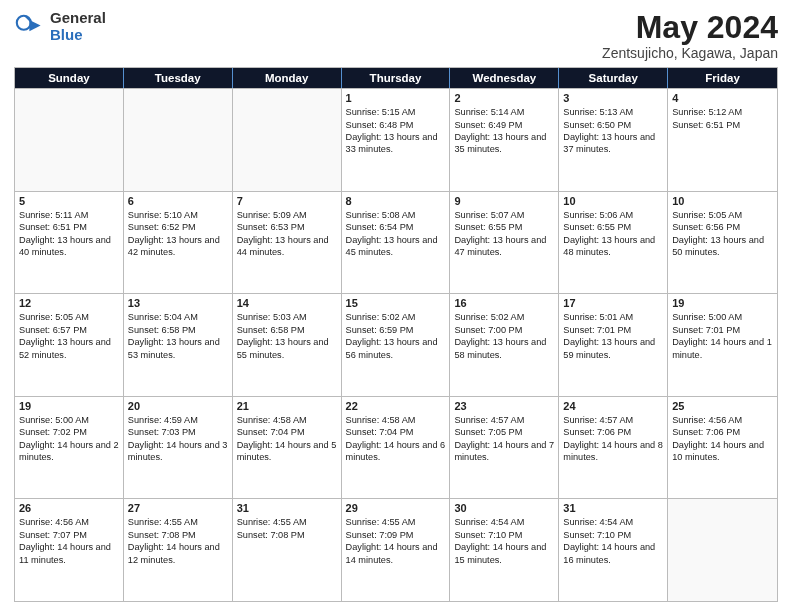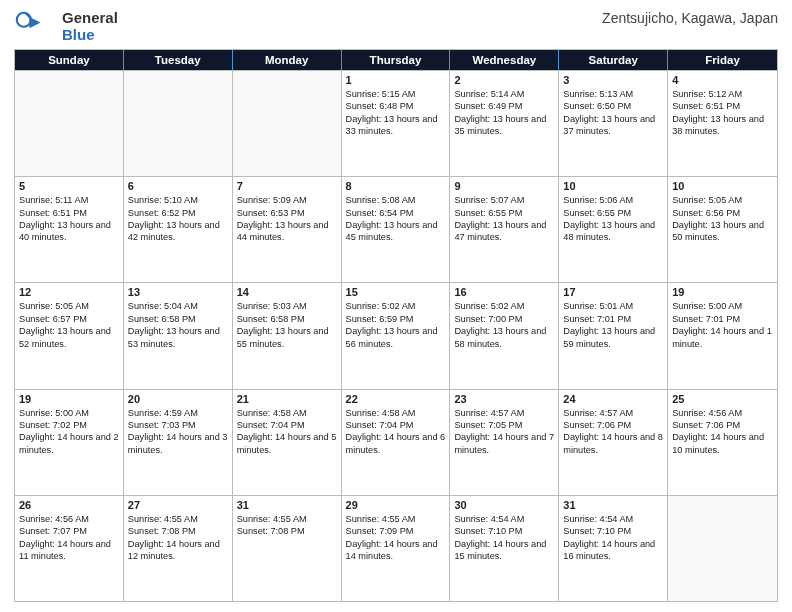--- a/index.html
+++ b/index.html
@@ -18,21 +18,22 @@
       flex-direction: column;
     }
     .header {
       display: flex;
       justify-content: space-between;
       align-items: flex-start;
       margin-bottom: 6px;
     }
     .logo {
       display: flex;
-      gap: 16px;
+      align-items: center;
+      gap: 4px;
     }
     .logo-text {
       display: flex;
       flex-direction: column;
       line-height: 1.1;
     }
     .logo-general {
       font-size: 15px;
       font-weight: bold;
       color: #333;
@@ -122,20 +123,21 @@
         <circle cx="14" cy="14" r="10" fill="none" stroke="#2a6ebb" stroke-width="3"></circle>
         <path d="M14 4 A10 10 0 0 1 24 14" fill="#2a6ebb"></path>
         <polygon points="22,10 38,18 22,26" fill="#2a6ebb"></polygon>
       </svg>
       <div class="logo-text">
         <span class="logo-general">General</span>
         <span class="logo-blue">Blue</span>
       </div>
     </div>
     <div class="title-block">
+      <div class="title-month">May 2024</div>
       <div class="title-location">Zentsujicho, Kagawa, Japan</div>
     </div>
   </div>
 
   <div class="calendar">
     <div class="cal-header-row">
     <div class="cal-header-cell">Sunday</div>
         <div class="cal-header-cell">Tuesday</div>
         <div class="cal-header-cell">Monday</div>
         <div class="cal-header-cell">Thursday</div>
@@ -163,21 +165,20 @@
           <div class="cal-cell">
             <div class="day-num">3</div>
             <div class="cell-line">Sunrise: 5:13 AM</div>
             <div class="cell-line">Sunset: 6:50 PM</div>
             <div class="cell-line">Daylight: 13 hours and 37 minutes.</div>
           </div>
           <div class="cal-cell">
             <div class="day-num">4</div>
             <div class="cell-line">Sunrise: 5:12 AM</div>
             <div class="cell-line">Sunset: 6:51 PM</div>
-            <div class="cell-line">Daylight: 13 hours and 38 minutes.</div>
           </div>
         </div>
         <div class="cal-week">
           <div class="cal-cell">
             <div class="day-num">5</div>
             <div class="cell-line">Sunrise: 5:11 AM</div>
             <div class="cell-line">Sunset: 6:51 PM</div>
             <div class="cell-line">Daylight: 13 hours and 40 minutes.</div>
           </div>
           <div class="cal-cell">

